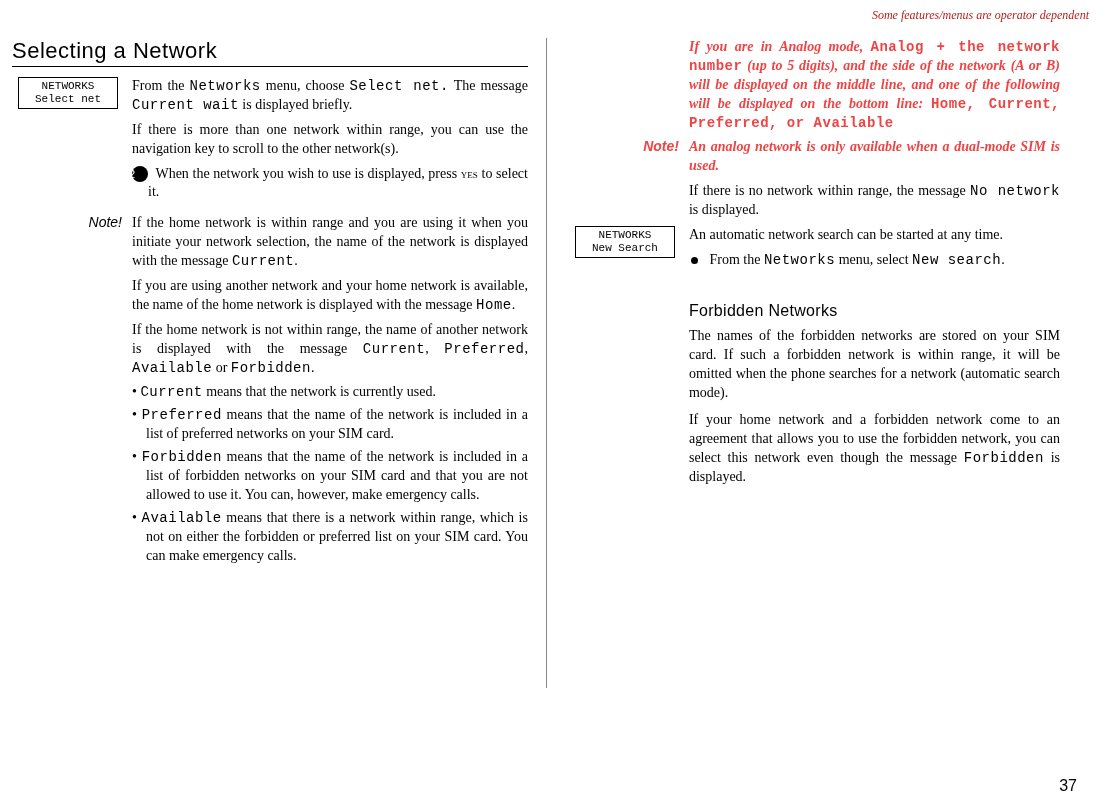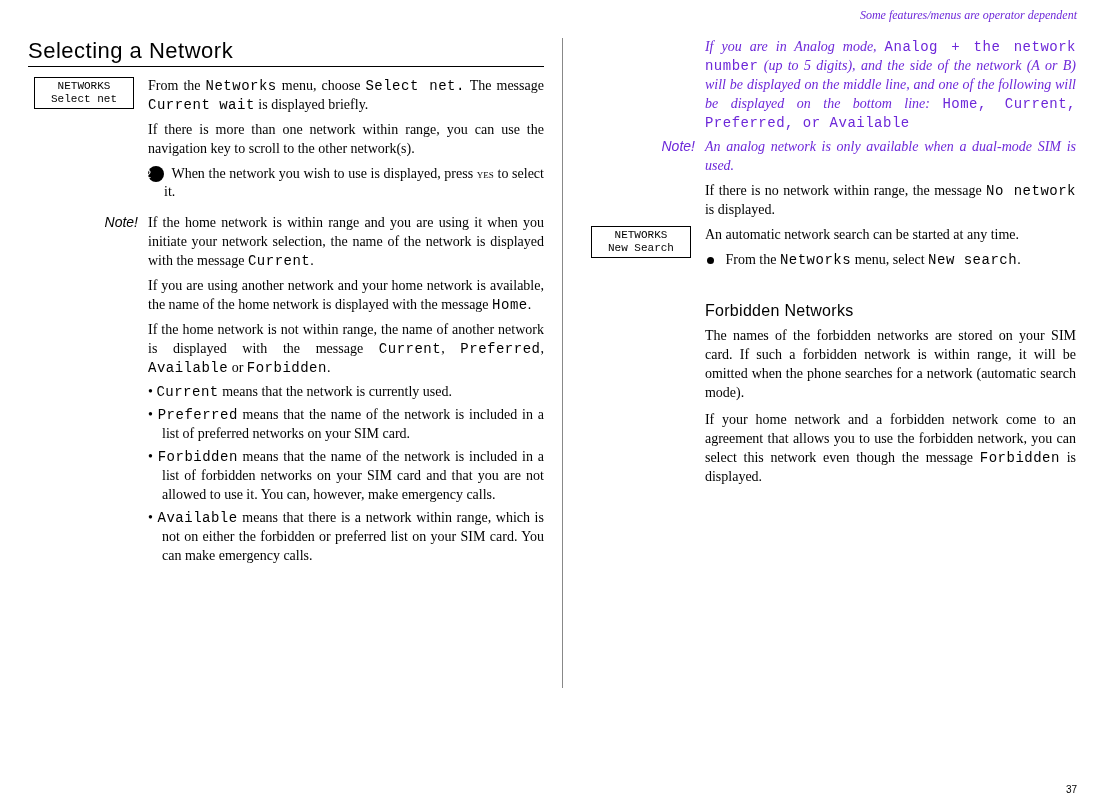--- a/index.html
+++ b/index.html
@@ -8,30 +8,30 @@
       height: 805px;
       font-family: Georgia, 'Times New Roman', serif;
       font-size: 14px;
       color: #000;
       position: relative;
       background: #fff;
     }
     .header-note {
       position: absolute;
       top: 8px;
-      right: 26px;
+      right: 14px;
       font-style: italic;
       font-size: 12px;
-      color: #6d28d9;
+      color: #b91c1c;
     }
     .columns {
       display: flex;
       position: absolute;
       top: 38px;
-      left: 16px;
+      left: 0;
       width: 1084px;
     }
     .col-left {
       width: 548px;
       padding-left: 12px;
       padding-right: 18px;
     }
     .col-right {
       width: 540px;
       padding-left: 22px;
@@ -86,22 +86,23 @@
       font-family: Verdana, Arial, sans-serif;
       font-size: 14px;
       text-align: right;
       padding-right: 10px;
     }
     .mono {
       font-family: 'Courier New', monospace;
       letter-spacing: 0.5px;
     }
     .italic-blue {
-      color: #6d28d9;
+      color: #ef4444;
       font-style: italic;
+      font-weight: bold;
     }
     .bullet-num {
       display: inline-block;
       width: 16px;
       height: 16px;
       background: #000;
       color: #fff;
       border-radius: 50%;
       text-align: center;
       font-size: 11px;
@@ -137,21 +138,21 @@
       text-indent: -14px;
     }
     ul.sub li::before {
       content: "• ";
     }
     .page-num {
       position: absolute;
       bottom: 10px;
       right: 26px;
       font-family: Verdana, Arial, sans-serif;
-      font-size: 10px;
+      font-size: 16px;
     }
     p { margin-bottom: 6px; }
     .indent-block { padding-left: 16px; text-indent: -16px; }
   </style>
 </head>
 <body>
 
 <div class="header-note">Some features/menus are operator dependent</div>
 
 <div class="columns">

